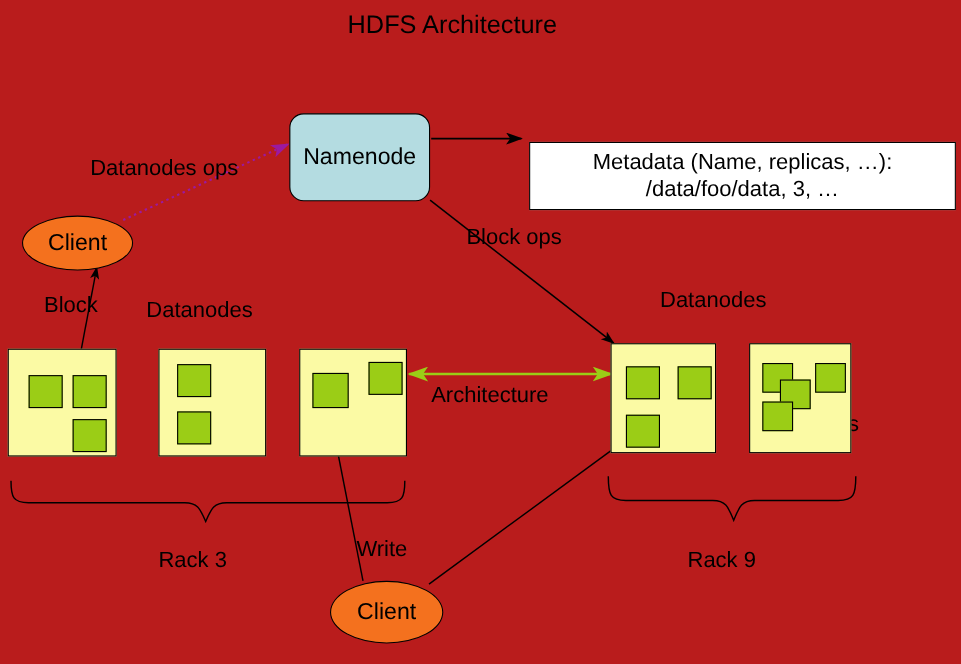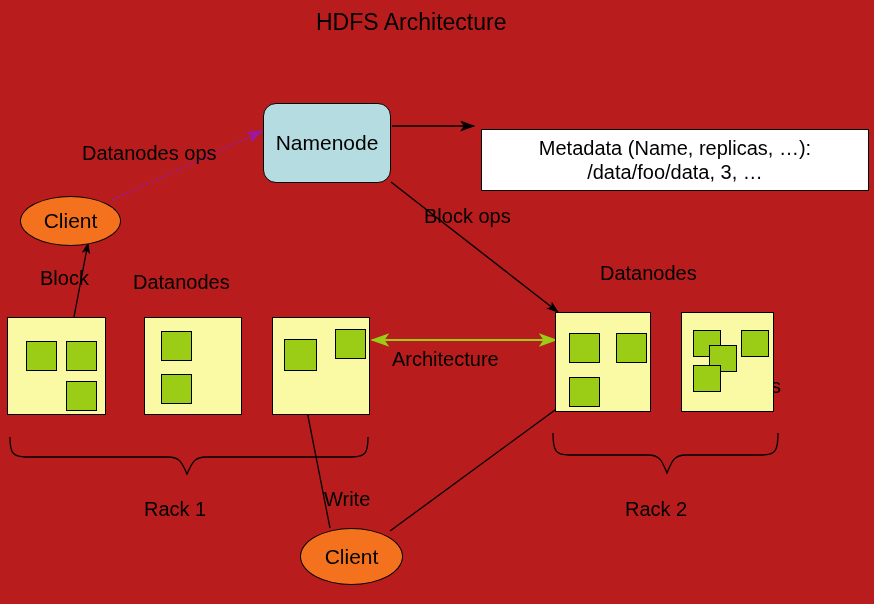--- a/index.html
+++ b/index.html
@@ -173,22 +173,22 @@
   </div>
 
   <div class="lbl edge-label" style="left:82px; top:142px;">Datanodes ops</div>
   <div class="lbl edge-label" style="left:424px; top:205px;">Block ops</div>
   <div class="lbl small-label" style="left:40px; top:267px;">Block</div>
   <div class="lbl small-label" style="left:324px; top:488px;">Write</div>
   <div class="lbl edge-label" style="left:392px; top:348px;">Architecture</div>
   <div class="lbl small-label" style="left:133px; top:271px;">Datanodes</div>
   <div class="lbl small-label" style="left:600px; top:262px;">Datanodes</div>
   <div class="lbl small-label" style="left:722px; top:375px;">Blocks</div>
-  <div class="lbl small-label" style="left:144px; top:498px;">Rack 1</div>
-  <div class="lbl small-label" style="left:625px; top:498px;">Rack 2</div>
+  <div class="lbl small-label" style="left:144px; top:498px;">Rack 3</div>
+  <div class="lbl small-label" style="left:625px; top:498px;">Rack 9</div>
 
   <div class="datanode" style="left:7px; top:317px; width:99px; height:98px;">
     <div class="block" style="left:18px; top:23px; width:31px; height:30px;"></div>
     <div class="block" style="left:58px; top:23px; width:31px; height:30px;"></div>
     <div class="block" style="left:58px; top:63px; width:31px; height:30px;"></div>
   </div>
 
   <div class="datanode" style="left:144px; top:317px; width:98px; height:98px;">
     <div class="block" style="left:16px; top:13px; width:31px; height:30px;"></div>
     <div class="block" style="left:16px; top:56px; width:31px; height:30px;"></div>

